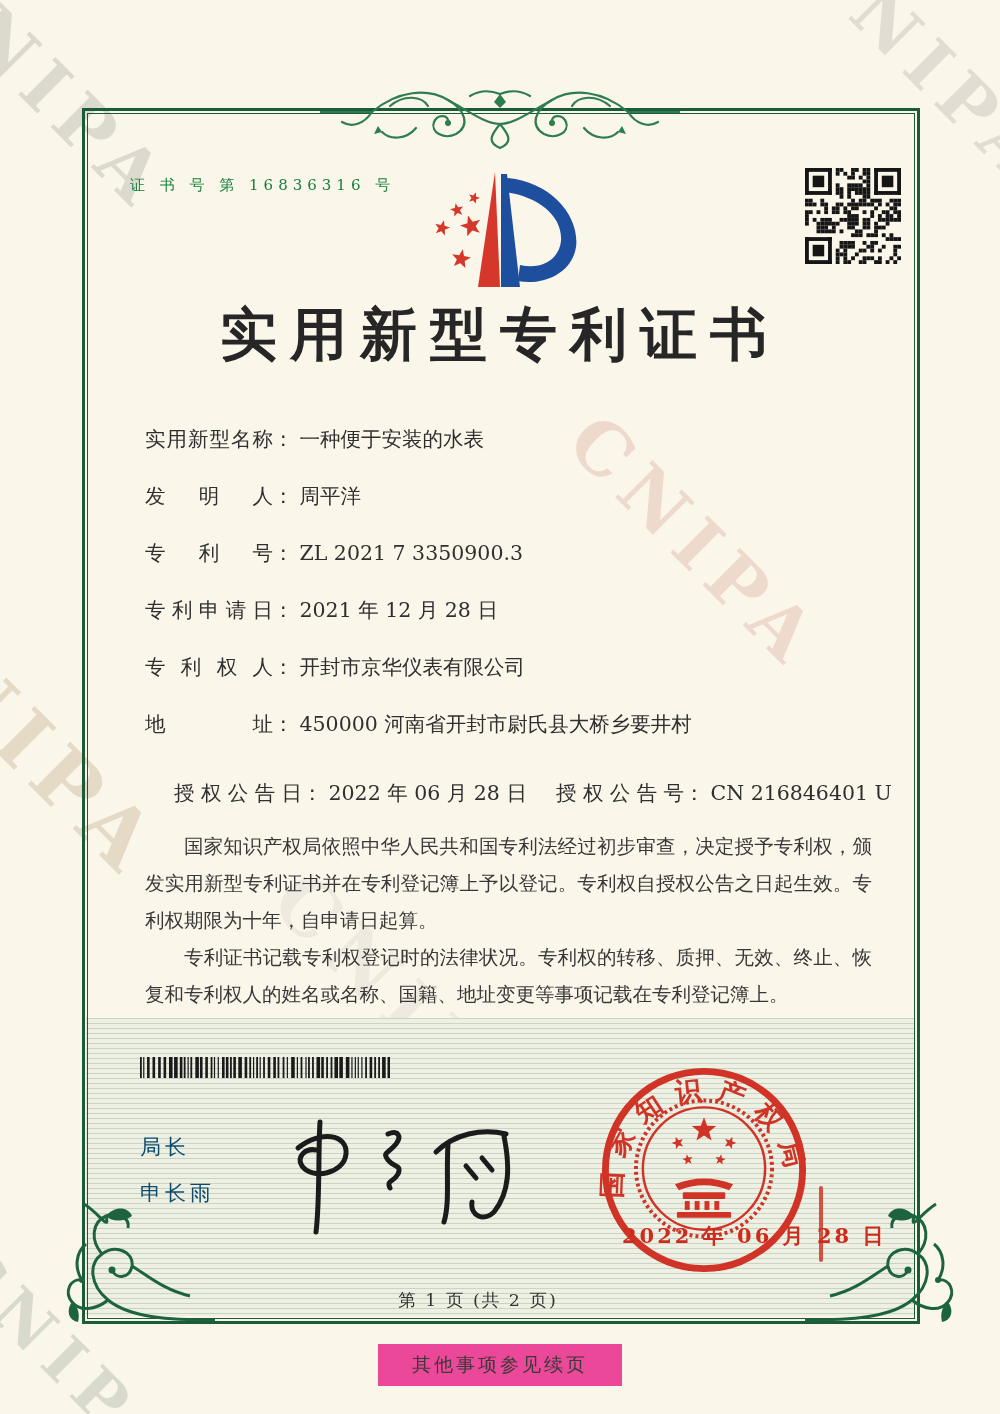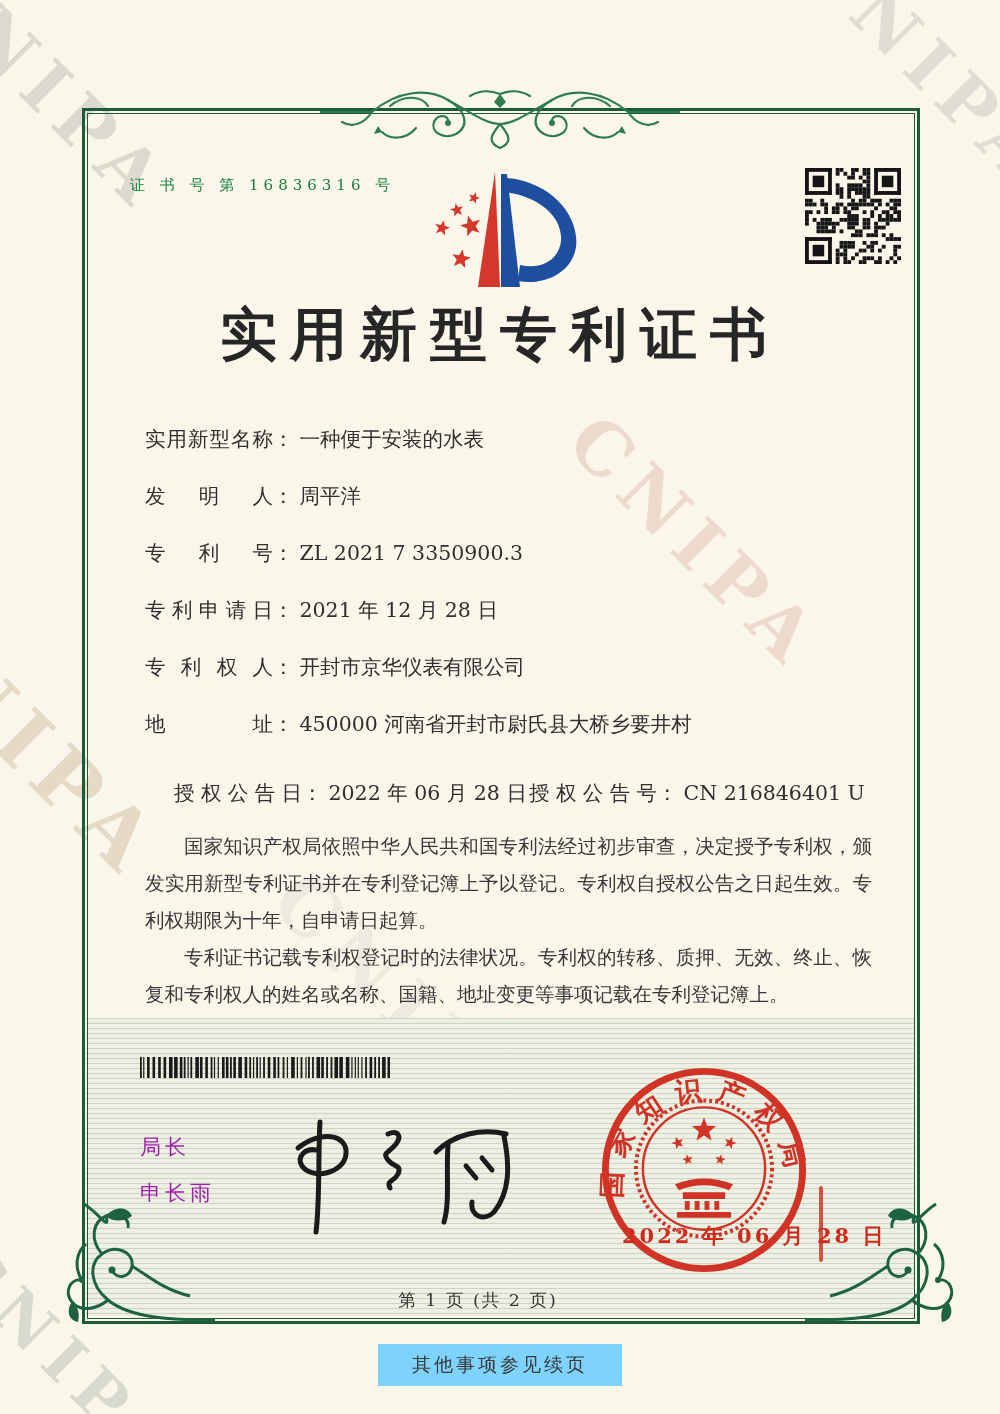--- a/index.html
+++ b/index.html
@@ -49,45 +49,45 @@
   .title{
     position:absolute;left:0;top:297px;width:1000px;z-index:5;
     text-align:center;font-size:57px;font-weight:bold;letter-spacing:13px;
     color:#262626;margin:0;
   }
   .row{position:absolute;left:145px;z-index:5;font-size:20.5px;color:#2f2f2f;white-space:nowrap;}
   .f-label{display:inline-block;width:128px;text-align:justify;text-align-last:justify;vertical-align:top;}
   .f-colon{display:inline-block;margin-right:6px;}
   .r0{top:425px}.r1{top:482px}.r2{top:539px}.r3{top:596px}.r4{top:653px}.r5{top:710px}
   .row-grant{top:779px;margin-left:29px;}
-  .grant2{position:absolute;left:355px;top:0;white-space:nowrap;}
+  .grant2{position:absolute;left:382px;top:0;white-space:nowrap;}
   .body-text{
     position:absolute;left:145px;top:828px;width:727px;z-index:5;
     font-size:19.5px;line-height:37px;color:#383838;text-align:justify;
   }
   .body-text p{margin:0;text-indent:2em;}
   .barcode{position:absolute;left:140px;top:1057px;z-index:5;}
-  .signer{position:absolute;left:140px;top:1133px;z-index:5;font-size:21px;color:#a21caf;}
+  .signer{position:absolute;left:140px;top:1133px;z-index:5;font-size:21px;color:#0c4a6e;}
   .signer div{margin-bottom:18px;letter-spacing:4px;}
   .sig{position:absolute;left:268px;top:1100px;z-index:6;}
   .seal{position:absolute;left:598px;top:1064px;z-index:7;opacity:.94;}
   .seal-date{
     position:absolute;left:622px;top:1222px;z-index:8;
     font-size:21px;font-weight:bold;color:#cf2a1b;letter-spacing:3px;white-space:nowrap;
   }
   .red-sliver{position:absolute;left:819px;top:1186px;width:4px;height:76px;background:#cf2a1b;opacity:.8;z-index:6;border-radius:2px;}
   .page-num{
     position:absolute;left:60px;top:1288px;width:836px;z-index:5;
     text-align:center;font-size:17.5px;color:#333;letter-spacing:2px;
   }
   .cont-note{
     position:absolute;left:0;top:1344px;width:1000px;z-index:5;text-align:center;
   }
   .cont-note span{
-    display:inline-block;background:#7dd3fc;padding:8px 34px;
+    display:inline-block;background:#ec4899;padding:8px 34px;
     font-size:19px;letter-spacing:3px;color:#3a3a3a;
   }
 </style>
 </head>
 <body>
 
 <div class="page">
 
   <div class="wm wm1">CNIPA</div>
   <div class="wm wm2">CNIPA</div>

